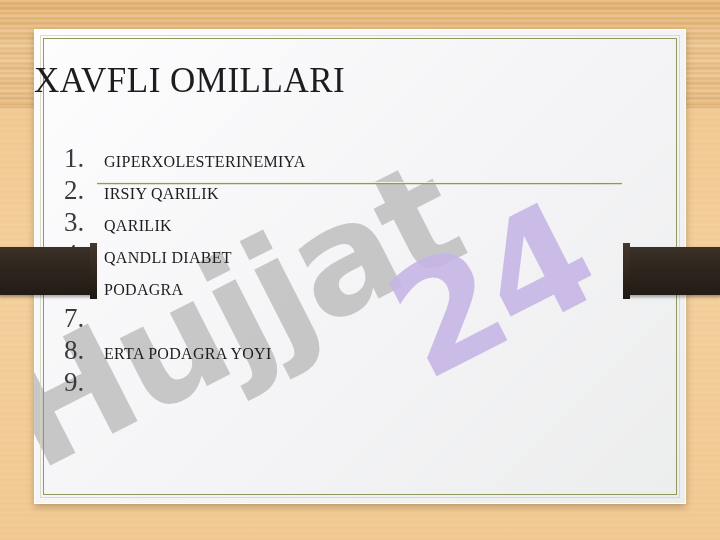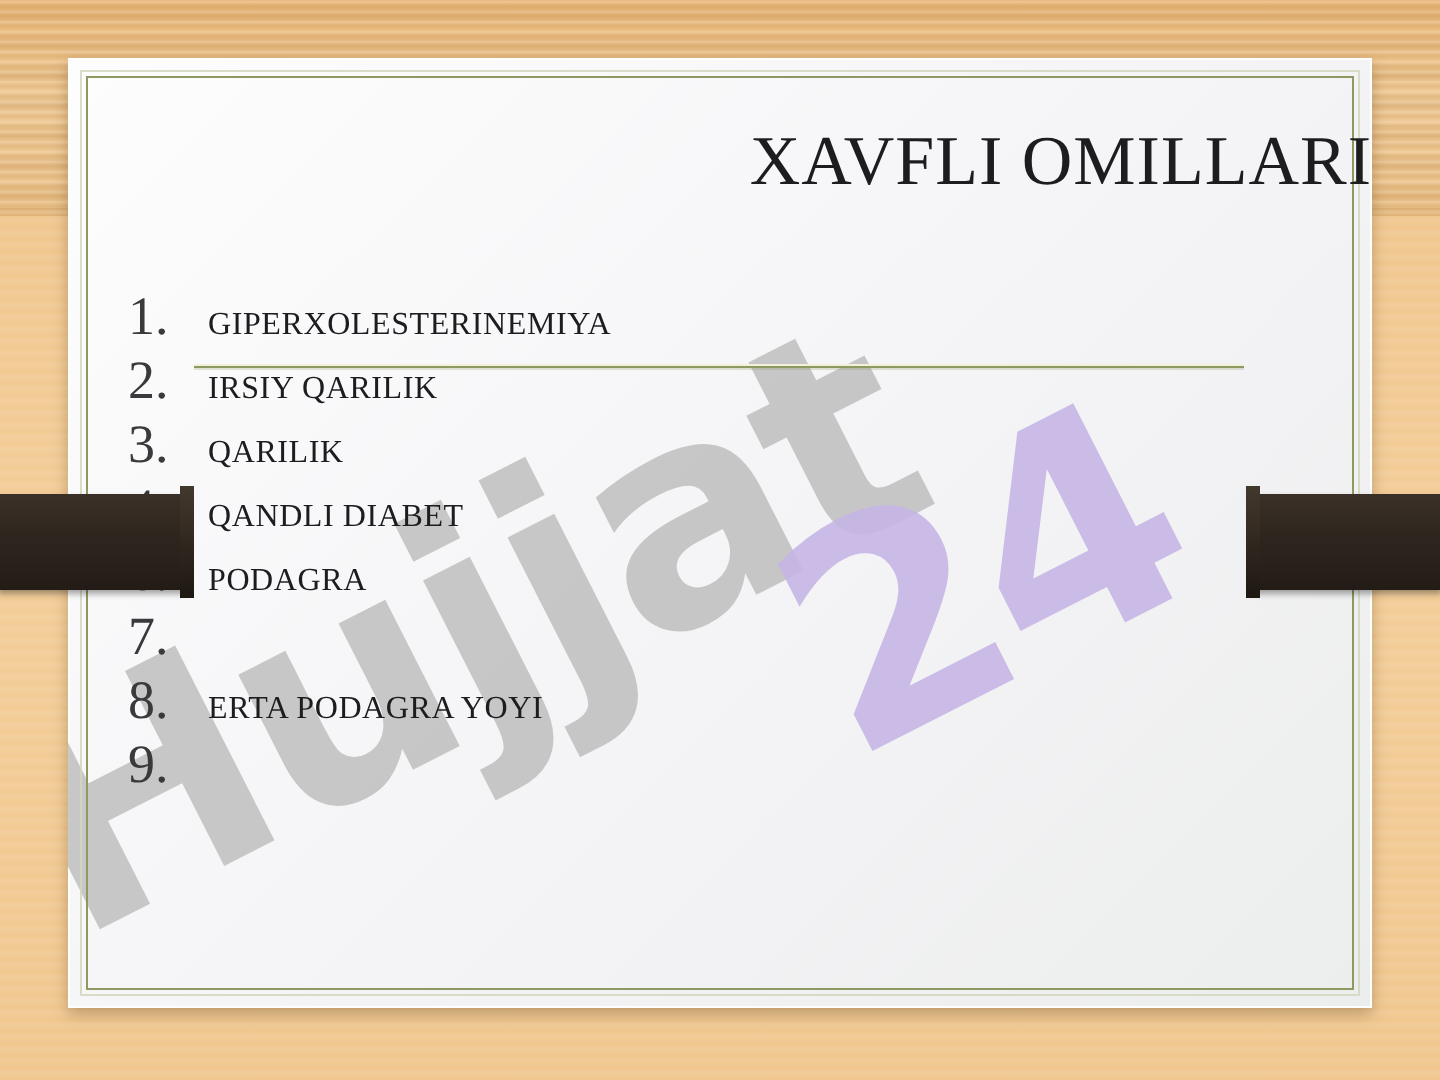--- a/index.html
+++ b/index.html
@@ -125,21 +125,21 @@
   #content {
     position: absolute;
     left: 0; top: 0;
     width: 652px; height: 475px;
   }
 
   #slide-title {
     position: absolute;
     left: 0; top: 33px;
     width: 652px;
-    text-align: right;
+    text-align: left;
     font-size: 35px;
     line-height: 1.1;
     color: #1d1c1e;
     letter-spacing: 0.5px;
     white-space: nowrap;
   }
 
   #risk-list {
     position: absolute;
     left: 26px;

